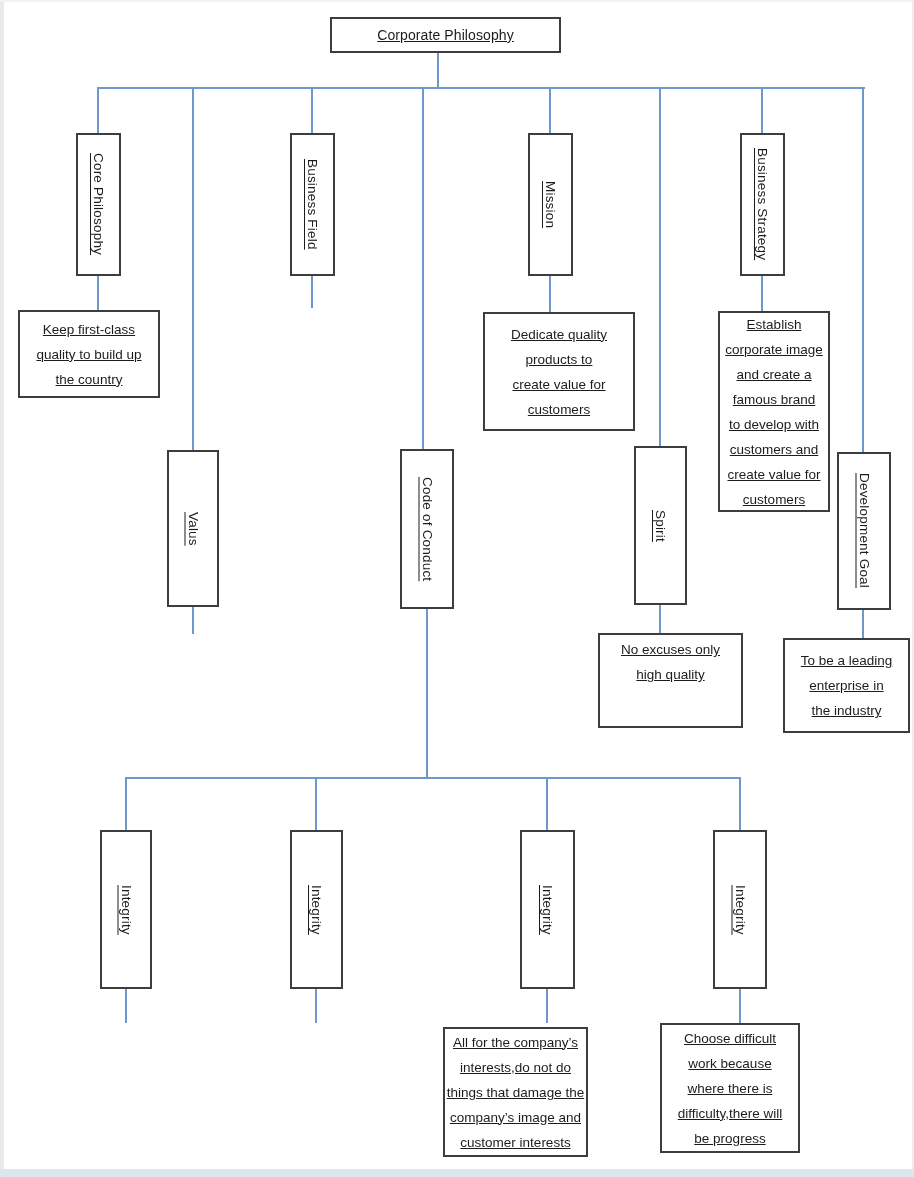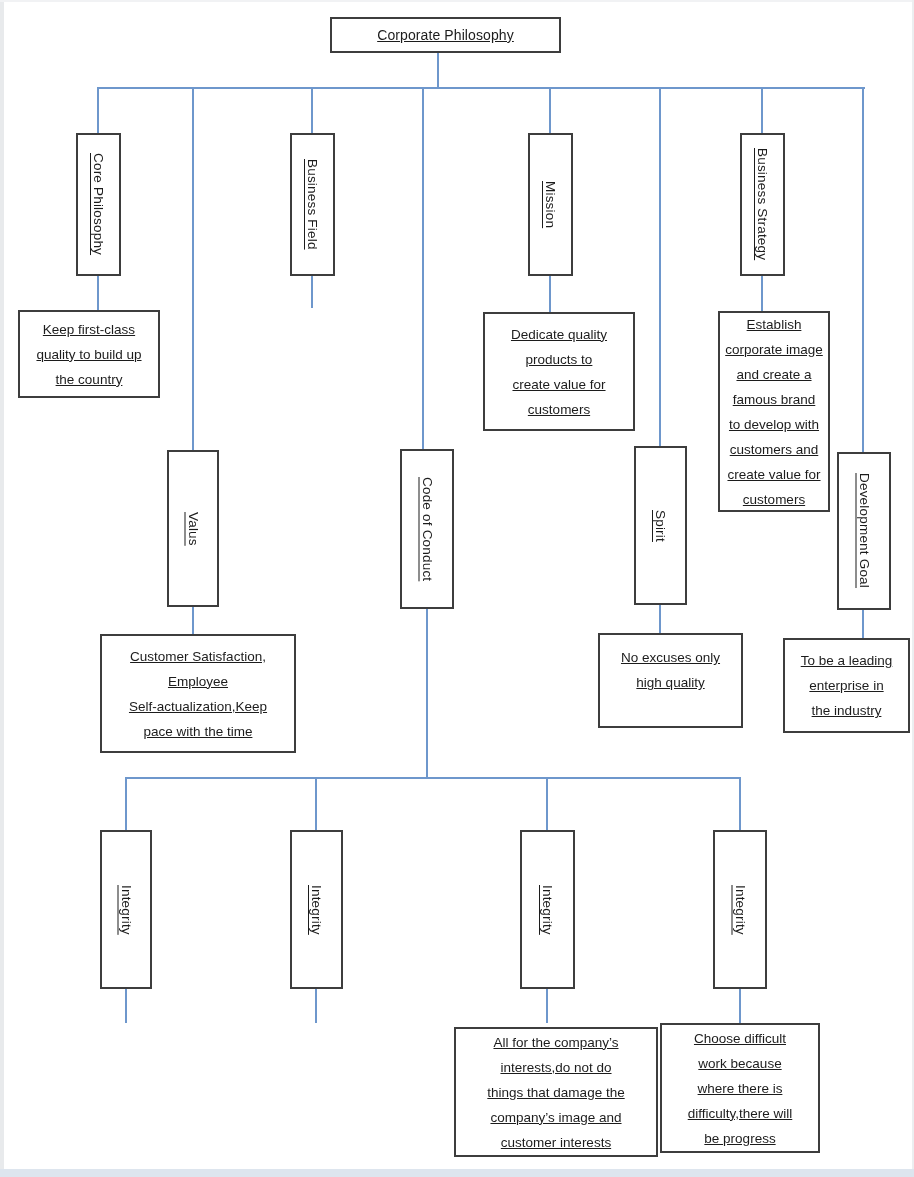--- a/index.html
+++ b/index.html
@@ -31,21 +31,21 @@
   }
   .root-node span{font-size:14px;letter-spacing:.1px;}
   .vbox span{
     writing-mode:vertical-rl;
     font-size:13.5px;white-space:nowrap;letter-spacing:.2px;
   }
   .leaf span{
     font-size:13.5px;line-height:25px;white-space:pre-line;
   }
   .leaf.top-align{align-items:flex-start;}
-  .leaf.top-align span{padding-top:10px;}
+  .leaf.top-align span{padding-top:2px;}
   
   .edge-left{position:absolute;left:0;top:0;width:4px;height:100%;background:var(--page-edge);}
   .edge-top{position:absolute;left:0;top:0;width:100%;height:2px;background:#f1f2f4;}
   .edge-right{position:absolute;right:0;top:0;width:2px;height:100%;background:#eceef0;}
   .bottom-bar{position:absolute;left:0;bottom:0;width:100%;height:8px;background:var(--bottom-bar);}
 </style>
 </head>
 <body>
 
 <div class="page">
@@ -132,26 +132,20 @@
     <span>Establish
 corporate image
 and create a
 famous brand
 to develop with
 customers and
 create value for
 customers</span>
   </div>
 
-  <div class="node leaf" style="left:100px;top:634px;width:196px;height:119px">
-    <span>Customer Satisfaction,
-Employee
-Self-actualization,Keep
-pace with the time</span>
-  </div>
   <div class="node leaf top-align" style="left:598px;top:633px;width:145px;height:95px">
     <span>No excuses only
 high quality</span>
   </div>
   <div class="node leaf" style="left:783px;top:638px;width:127px;height:95px">
     <span>To be a leading
 enterprise in
 the industry</span>
   </div>
 
@@ -161,28 +155,28 @@
   <div class="node vbox" style="left:290px;top:830px;width:53px;height:159px">
     <span>Integrity</span>
   </div>
   <div class="node vbox" style="left:520px;top:830px;width:55px;height:159px">
     <span>Integrity</span>
   </div>
   <div class="node vbox" style="left:713px;top:830px;width:54px;height:159px">
     <span>Integrity</span>
   </div>
 
-  <div class="node leaf" style="left:454px;top:1027px;width:204px;height:130px">
+  <div class="node leaf" style="left:443px;top:1027px;width:145px;height:130px">
     <span>All for the company’s
 interests,do not do
 things that damage the
 company’s image and
 customer interests</span>
   </div>
-  <div class="node leaf" style="left:660px;top:1023px;width:160px;height:130px">
+  <div class="node leaf" style="left:660px;top:1023px;width:140px;height:130px">
     <span>Choose difficult
 work because
 where there is
 difficulty,there will
 be progress</span>
   </div>
 
   <div class="bottom-bar"></div>
 </div>
 

